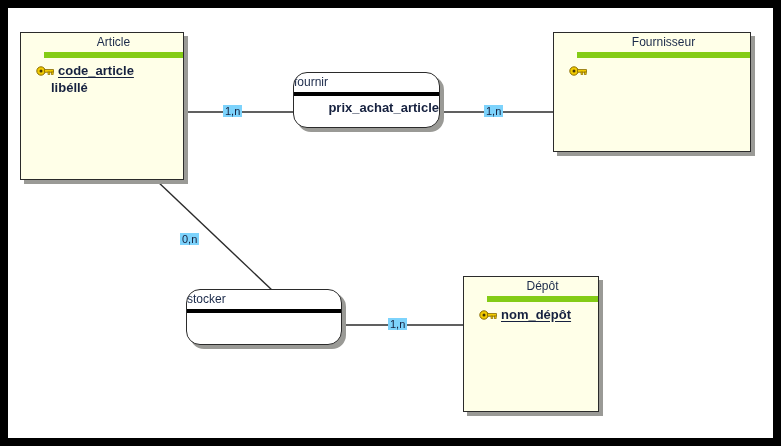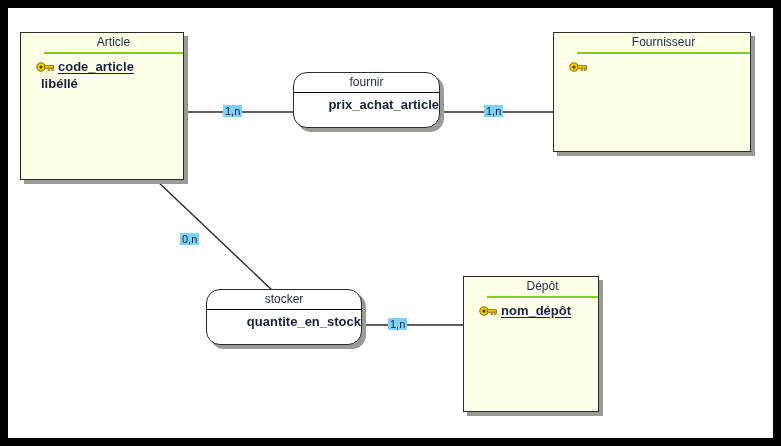--- a/index.html
+++ b/index.html
@@ -49,21 +49,21 @@
     border: 1px solid #2b2b2b;
     box-shadow: 4px 4px 0 0 #9a9a96;
     box-sizing: border-box;
   }
   .entity-title {
     height: 19px;
     line-height: 19px;
     text-align: center;
     font-size: 12px;
     color: #1b2a4a;
-    border-bottom: 2px solid #84cc16;
+    border-bottom: 6px solid #84cc16;
     white-space: nowrap;
     overflow: hidden;
     margin-left: 23px;
   }
   .entity-attrs {
     padding: 4px 0 0 0;
   }
   .attr-row {
     display: flex;
     align-items: center;
@@ -75,21 +75,21 @@
     white-space: nowrap;
   }
   .attr-row .attr-label {
     letter-spacing: 0px;
   }
   .attr-row.pk .attr-label {
     text-decoration: underline;
     text-underline-offset: 2px;
   }
   .attr-row.nokey {
-    padding-left: 20px;
+    padding-left: 30px;
   }
 
   
   .key-icon {
     width: 19px;
     height: 12px;
     margin-right: 3px;
     flex: 0 0 auto;
     display: block;
   }
@@ -100,24 +100,24 @@
     background: #ffffff;
     border: 1px solid #2b2b2b;
     border-radius: 14px;
     box-shadow: 4px 4px 0 0 #9a9a96;
     box-sizing: border-box;
     overflow: hidden;
   }
   .relation-title {
     height: 19px;
     line-height: 19px;
-    text-align: center;
+    text-align: left;
     font-size: 12px;
     color: #1b2a4a;
-    border-bottom: 1px solid #000000;
+    border-bottom: 4px solid #000000;
     white-space: nowrap;
   }
   .relation-attr {
     height: 23px;
     line-height: 23px;
     text-align: right;
     font-size: 13px;
     font-weight: bold;
     color: #16213f;
     white-space: nowrap;
@@ -199,23 +199,22 @@
           <span class="attr-label">nom_dépôt</span>
         </div>
       </div>
     </div>
 
     <div class="relation" style="left:285px; top:64px; width:147px; height:56px;">
       <div class="relation-title">fournir</div>
       <div class="relation-attr">prix_achat_article</div>
     </div>
 
-    <div class="relation" style="left:178px; top:281px; width:156px; height:56px;margin-left:20px;">
+    <div class="relation" style="left:178px; top:281px; width:156px; height:56px;">
       <div class="relation-title">stocker</div>
-      <div class="relation-attr">quantite_en_stock</div>
     </div>
 
     <div class="cardinality" style="left:215px; top:97px;">1,n</div>
 
     <div class="cardinality" style="left:476px; top:97px;">1,n</div>
 
     <div class="cardinality" style="left:172px; top:225px;">0,n</div>
 
     <div class="cardinality" style="left:380px; top:310px;">1,n</div>
 

